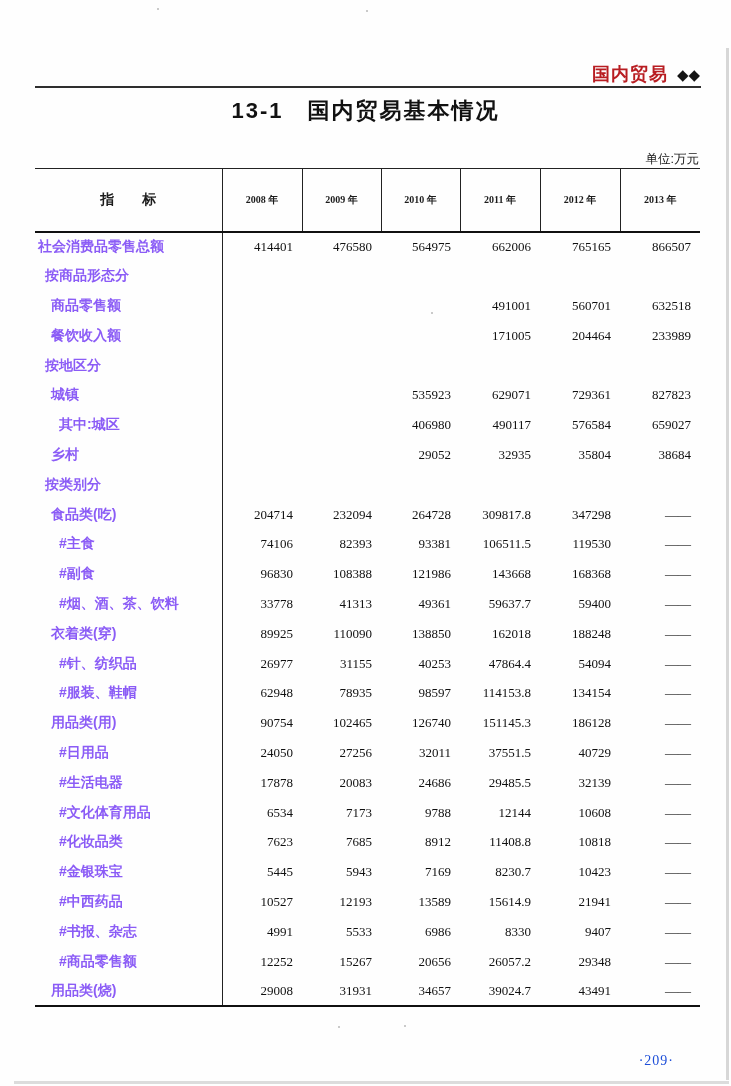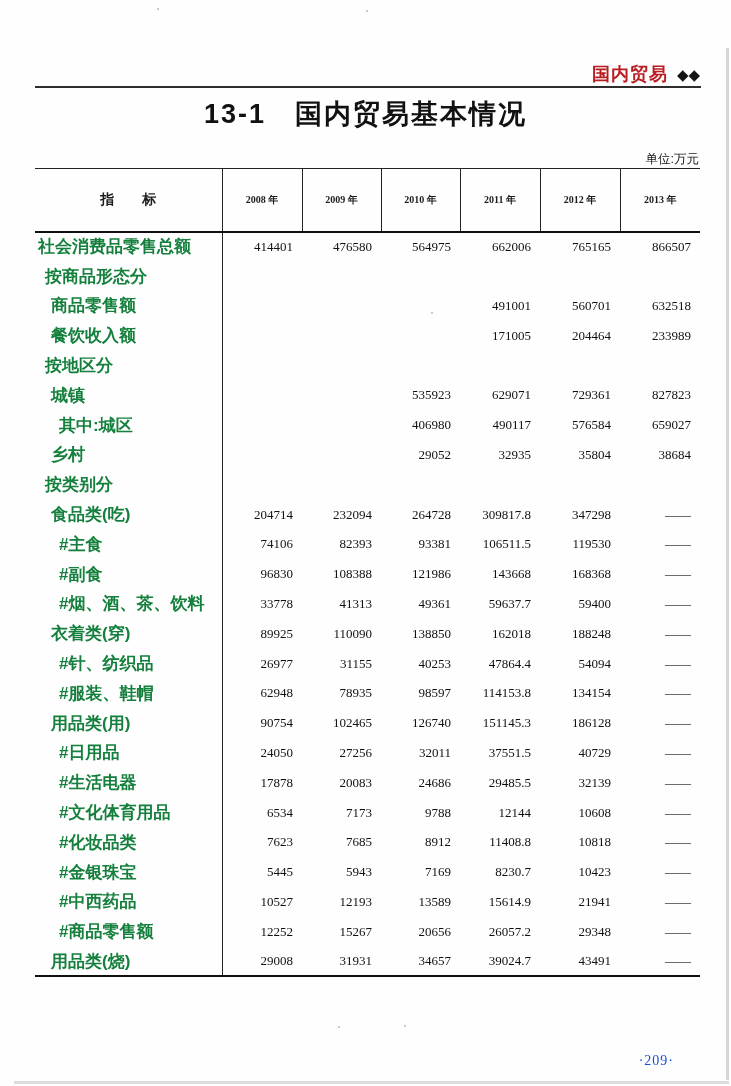--- a/index.html
+++ b/index.html
@@ -12,35 +12,35 @@
   .page { position:relative; width:731px; height:1086px; background:#fefefe; overflow:hidden; }
 
   
   .running-head { position:absolute; top:62px; right:31px; white-space:nowrap; }
   .rh-text { color:var(--accent); font-weight:bold; font-size:18px; letter-spacing:1px; }
   .rh-diamonds { color:#141414; font-size:15px; margin-left:9px; letter-spacing:0px; }
   .head-rule { position:absolute; left:35px; right:30px; top:86px; height:2px; background:#2e2e2e; }
 
   
   .title { position:absolute; top:96px; left:0; width:100%; margin:0; text-align:center;
-           font-size:27px; font-weight:bold; letter-spacing:2px; color:#111; }
+           font-size:22px; font-weight:bold; letter-spacing:2px; color:#111; }
   .unit  { position:absolute; top:151px; right:32px; font-size:12.5px; color:#161616;margin-left:24px; }
 
   
   table { position:absolute; left:35px; top:168px; width:665px;
           border-collapse:collapse; table-layout:fixed;
           border-top:1.5px solid var(--rule); border-bottom:2.5px solid #101010; }
   thead tr { height:63px; border-bottom:2.5px solid #101010; }
   thead th { font-weight:bold; font-size:14px; text-align:center; vertical-align:middle;
              border-left:1px solid var(--rule); padding:0; }
   thead th:first-child { border-left:none; }
   thead th.th-year { font-family:"Liberation Serif", serif; font-weight:bold; font-size:10px; }
   tbody tr { height:29.8px; }
   tbody td { padding:0; vertical-align:middle; }
-  tbody td.lbl { font-size:17px; font-weight:bold; color:#15803d; white-space:nowrap;
+  tbody td.lbl { font-size:14px; font-weight:bold; color:#8b5cf6; white-space:nowrap;
                  border-right:1px solid var(--rule); }
   tbody td.num { text-align:right; padding-right:9px;
                  font-family:"Liberation Serif", serif; font-size:13px; color:#101010; }
   .ind-0 { padding-left:3px; }
   .ind-1 { padding-left:10px; }
   .ind-2 { padding-left:16px; }
   .ind-3 { padding-left:24px; }
 
   
   .pageno { position:absolute; top:1053px; right:57px;
@@ -287,20 +287,29 @@
         <tr>
           <td class="lbl ind-3">#中西药品</td>
           <td class="num">10527</td>
           <td class="num">12193</td>
           <td class="num">13589</td>
           <td class="num">15614.9</td>
           <td class="num">21941</td>
           <td class="num">——</td>
         </tr>
         <tr>
+          <td class="lbl ind-3">#书报、杂志</td>
+          <td class="num">4991</td>
+          <td class="num">5533</td>
+          <td class="num">6986</td>
+          <td class="num">8330</td>
+          <td class="num">9407</td>
+          <td class="num">——</td>
+        </tr>
+        <tr>
           <td class="lbl ind-3">#商品零售额</td>
           <td class="num">12252</td>
           <td class="num">15267</td>
           <td class="num">20656</td>
           <td class="num">26057.2</td>
           <td class="num">29348</td>
           <td class="num">——</td>
         </tr>
         <tr>
           <td class="lbl ind-2">用品类(烧)</td>

